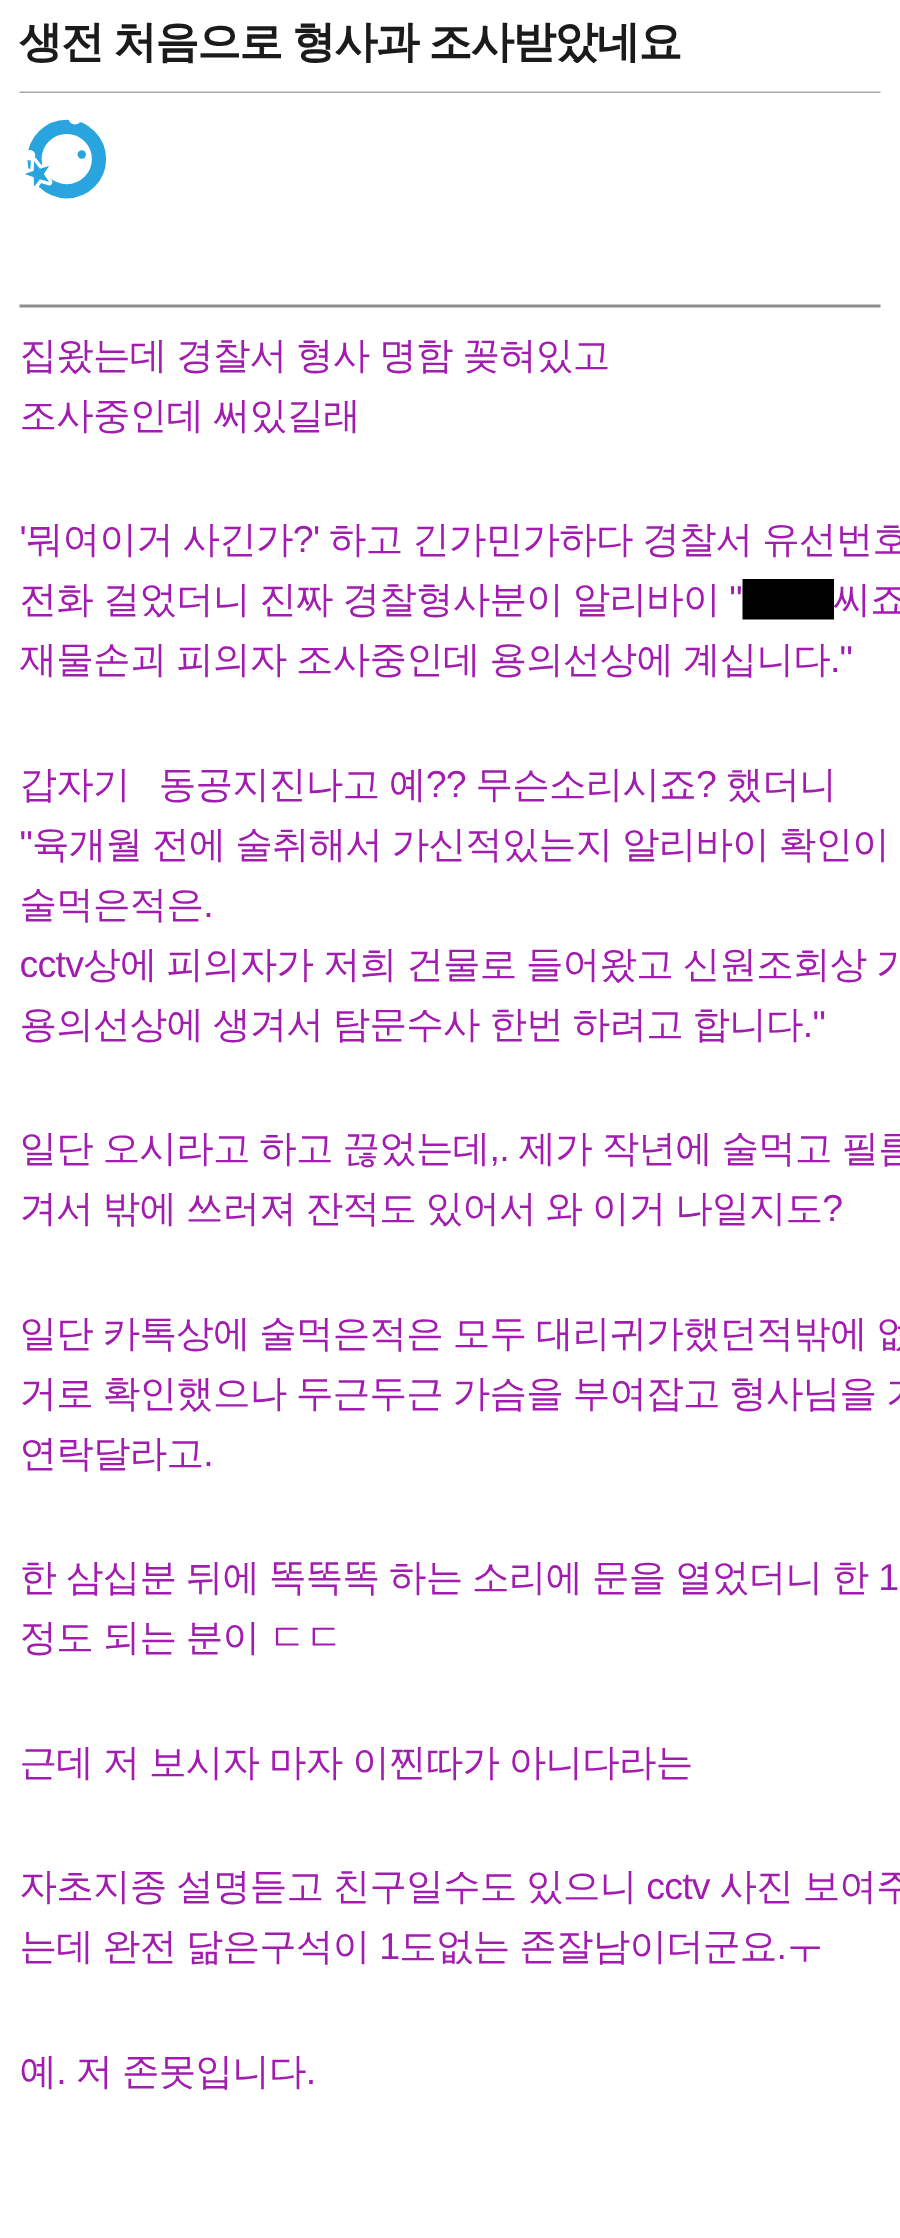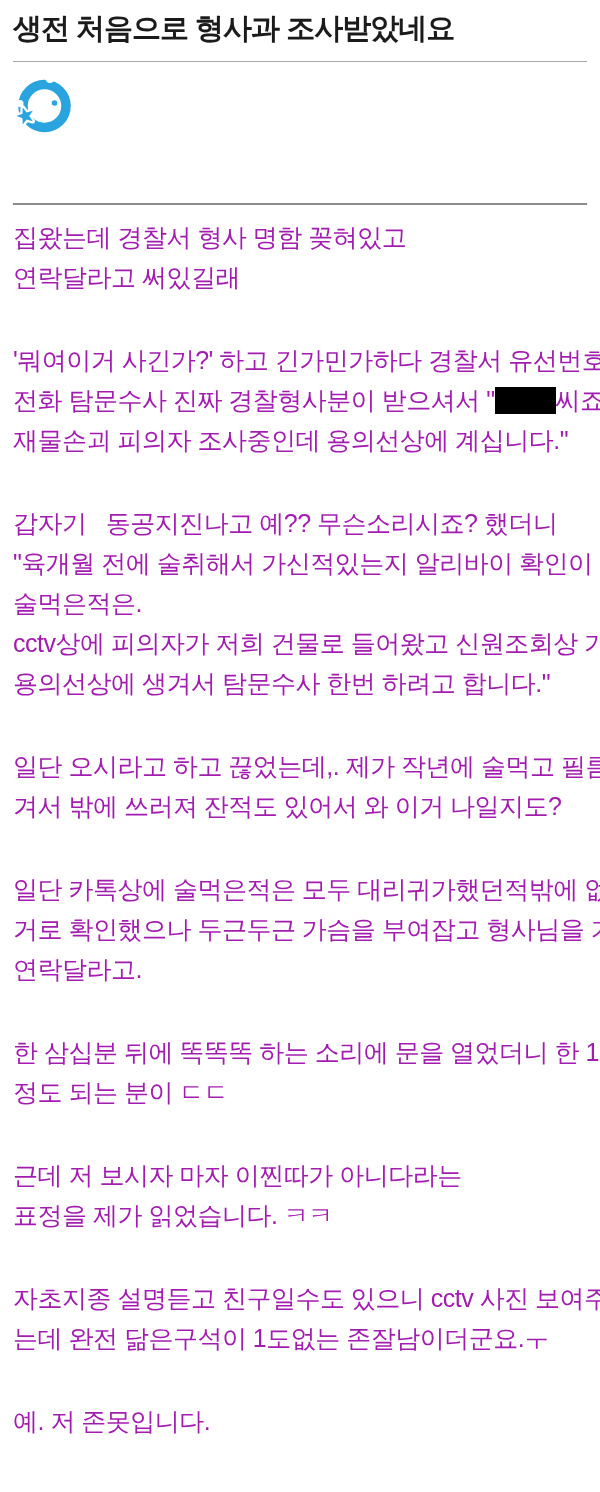--- a/index.html
+++ b/index.html
@@ -90,26 +90,26 @@
       <circle cx="41.5" cy="27" r="2.8" fill="#29A4DE"></circle>
     </svg>
   </div>
 
   <hr class="divider d2">
 
   <div class="post-body">
 
     <p>
       <span class="ln">집왔는데 경찰서 형사 명함 꽂혀있고</span>
-      <span class="ln">연락달라고 써있길래</span>
+      <span class="ln">조사중인데 써있길래</span>
     </p>
 
     <p>
       <span class="ln">'뭐여이거 사긴가?' 하고 긴가민가하다 경찰서 유선번호로</span>
-      <span class="ln"><span>전화 탐문수사 진짜 경찰형사분이 받으셔서 "</span><span class="redact"></span><span>씨죠?</span></span>
+      <span class="ln"><span>전화 걸었더니 진짜 경찰형사분이 알리바이 "</span><span class="redact"></span><span>씨죠?</span></span>
       <span class="ln">재물손괴 피의자 조사중인데 용의선상에 계십니다."</span>
     </p>
 
     <p>
       <span class="ln">갑자기   동공지진나고 예?? 무슨소리시죠? 했더니</span>
       <span class="ln">"육개월 전에 술취해서 가신적있는지 알리바이 확인이 필</span>
       <span class="ln">술먹은적은.</span>
       <span class="ln">cctv상에 피의자가 저희 건물로 들어왔고 신원조회상 가장</span>
       <span class="ln">용의선상에 생겨서 탐문수사 한번 하려고 합니다."</span>
     </p>
@@ -125,21 +125,20 @@
       <span class="ln">연락달라고.</span>
     </p>
 
     <p>
       <span class="ln">한 삼십분 뒤에 똑똑똑 하는 소리에 문을 열었더니 한 190</span>
       <span class="ln">정도 되는 분이 ㄷㄷ</span>
     </p>
 
     <p>
       <span class="ln">근데 저 보시자 마자 이찐따가 아니다라는</span>
-      <span class="ln">표정을 제가 읽었습니다. ㅋㅋ</span>
     </p>
 
     <p>
       <span class="ln">자초지종 설명듣고 친구일수도 있으니 cctv 사진 보여주셨</span>
       <span class="ln">는데 완전 닮은구석이 1도없는 존잘남이더군요.ㅜ</span>
     </p>
 
     <p>
       <span class="ln">예. 저 존못입니다.</span>
     </p>

